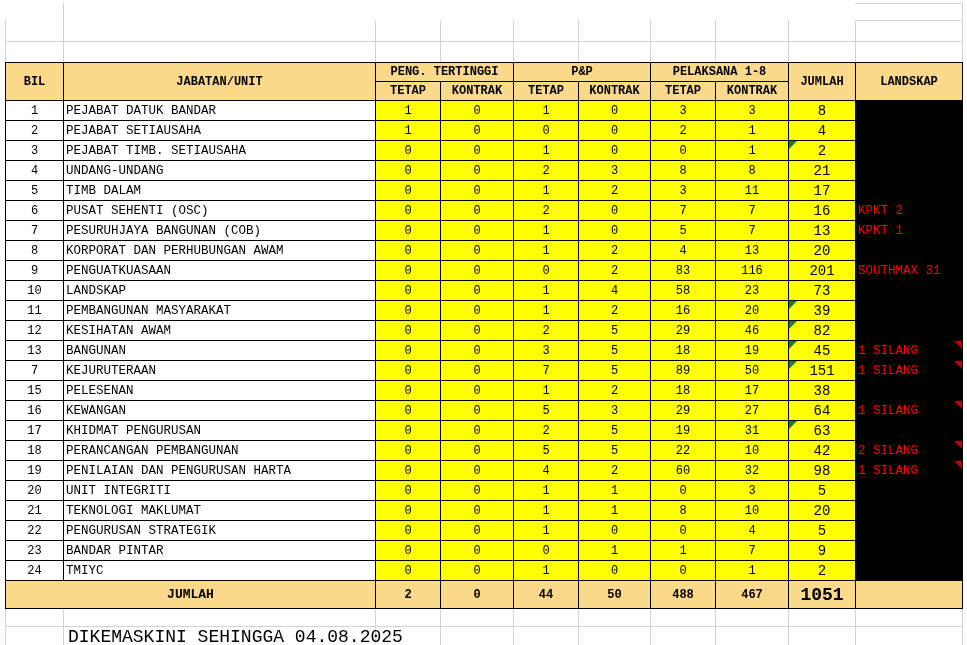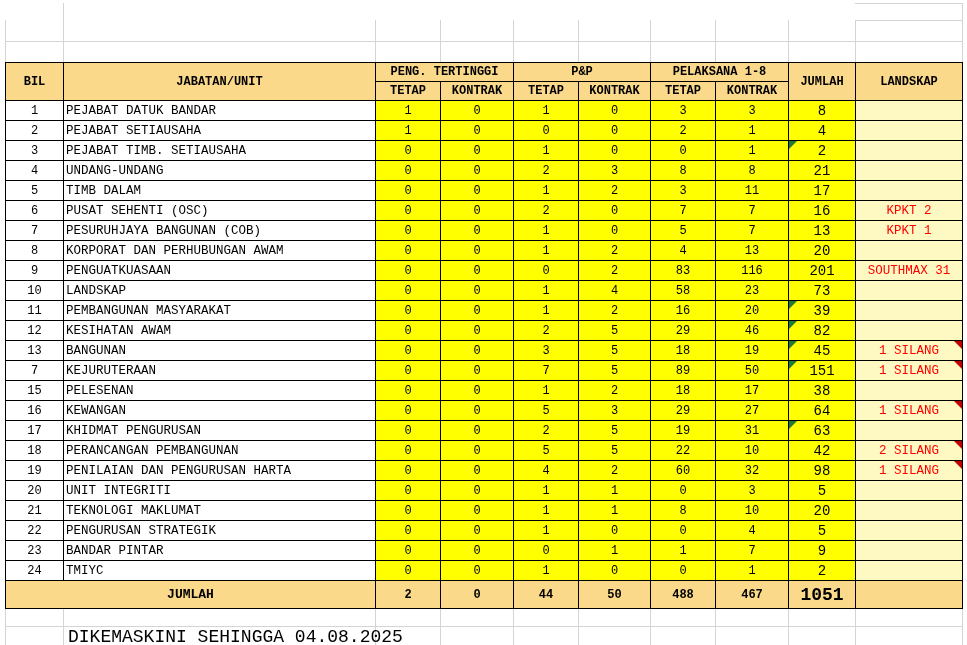--- a/index.html
+++ b/index.html
@@ -32,21 +32,21 @@
   #main-table tbody tr{height:20px;}
   #main-table tfoot tr{height:28px;}
   #main-table th{
     background:var(--header-bg,#fbd98b);
     font-weight:bold;font-size:12px;text-align:center;
   }
   td.bil-cell{font-size:12px;text-align:center;background:#fff;}
   td.unit-cell{font-size:12.5px;text-align:left;background:#fff;padding-left:4px;}
   td.num-cell{font-size:12px;text-align:center;background:var(--cell-yellow,#ffff00);}
   td.jumlah-cell{font-size:14px;text-align:center;background:var(--cell-yellow,#ffff00);position:relative;}
-  td.note-cell{font-size:12.5px;text-align:center;background:#fef9c3;color:var(--note-red,#f00);position:relative;}
+  td.note-cell{font-size:12.5px;background:#000000;color:var(--note-red,#f00);position:relative;}
   tfoot td{background:var(--header-bg,#fbd98b);font-weight:bold;}
   td.total-label{font-size:13px;text-align:center;}
   td.total-num{font-size:12px;text-align:center;}
   td.grand-total{font-size:18px;text-align:center;}
   td.total-note{background:var(--header-bg,#fbd98b);}
   
   .flag-green{
     position:absolute;left:0;top:0;width:0;height:0;display:block;
     border-top:8px solid var(--flag-green,#1e7b34);border-right:8px solid transparent;
   }

